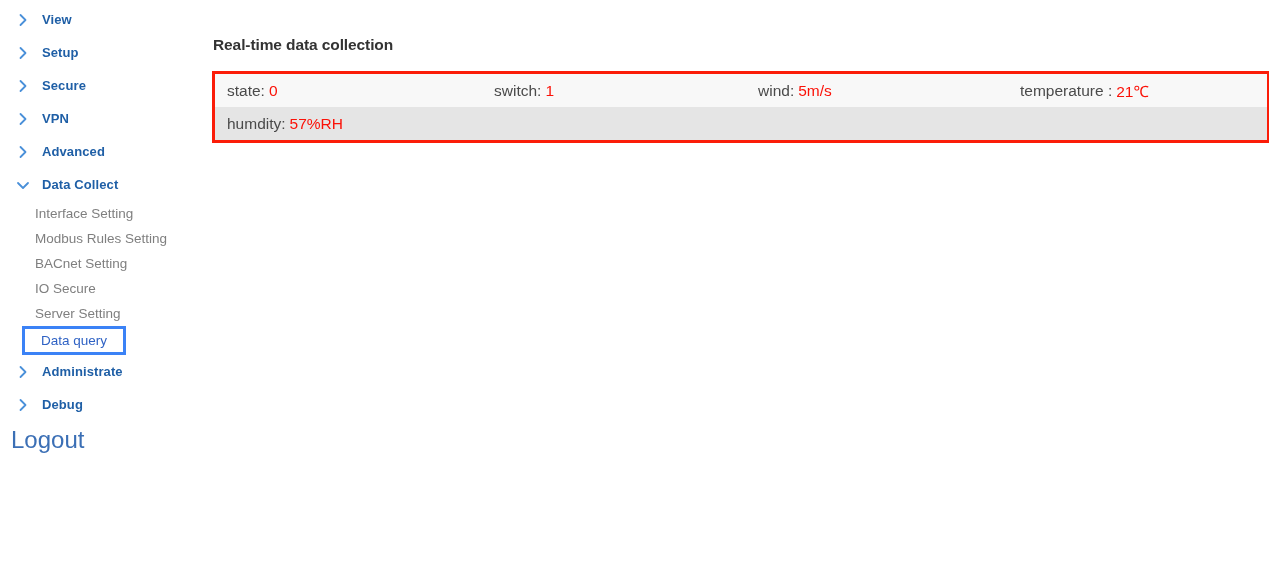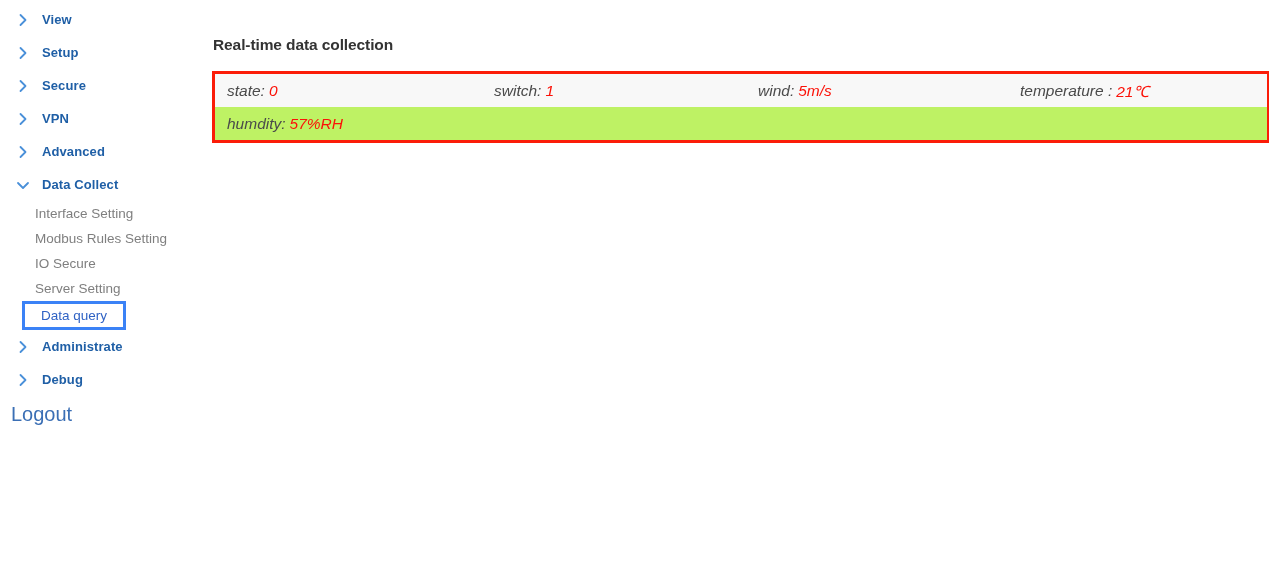--- a/index.html
+++ b/index.html
@@ -82,21 +82,21 @@
     height: 31px;
     display: flex;
     align-items: center;
     padding-left: 11px;
     margin-top: 3px;
     cursor: pointer;
     user-select: none;
   }
   .logout-label {
     color: #3b6fb5;
-    font-size: 20px;
+    font-size: 24px;
     white-space: nowrap;
   }
 
   
   #main {
     position: absolute;
     left: 205px;
     top: 0;
     right: 12px;
     height: 582px;
@@ -111,22 +111,21 @@
     letter-spacing: -0.1px;
     white-space: nowrap;
   }
 
   #data-panel {
     position: absolute;
     left: 7px;
     top: 71px;
     width: 1058px;
     border: 3px solid #fb1c08;
-    background: #bef264;
-    font-style: italic;
+    background: #e5e5e5;
   }
   .data-row {
     position: relative;
     height: 33px;
   }
   .data-row.shaded { background: #f8f8f8; }
   .data-cell {
     position: absolute;
     top: 0;
     height: 33px;
@@ -198,20 +197,23 @@
     <span class="nav-top-label">Data Collect</span>
   </div>
 
   <div class="nav-sub">
     <span class="nav-sub-label">Interface Setting</span>
   </div>
   <div class="nav-sub">
     <span class="nav-sub-label">Modbus Rules Setting</span>
   </div>
   <div class="nav-sub">
+    <span class="nav-sub-label">BACnet Setting</span>
+  </div>
+  <div class="nav-sub">
     <span class="nav-sub-label">IO Secure</span>
   </div>
   <div class="nav-sub">
     <span class="nav-sub-label">Server Setting</span>
   </div>
   <div class="nav-sub selected">
     <span class="nav-sub-label">Data query</span>
   </div>
 
   <div class="nav-top">

